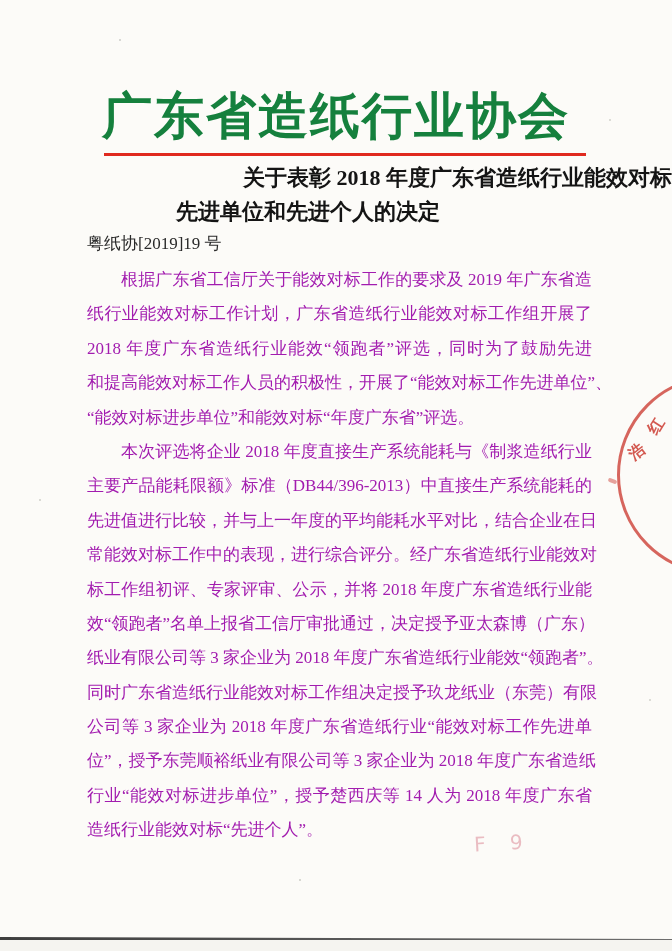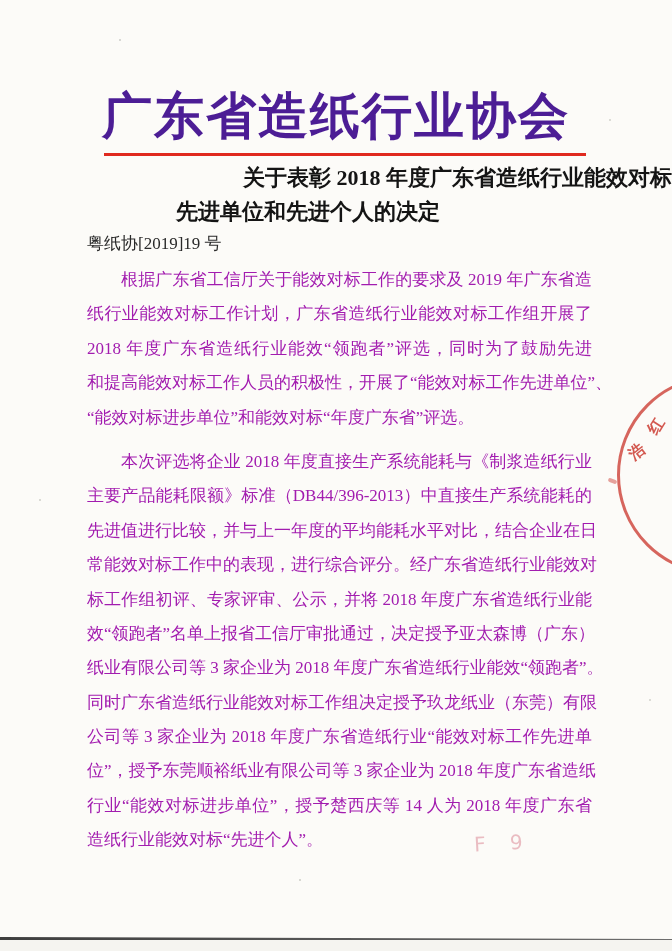--- a/index.html
+++ b/index.html
@@ -9,21 +9,21 @@
     margin:0 auto;
     background:#fcfbf8;
     overflow:hidden;
     font-family:"Liberation Serif","DejaVu Serif",serif;
     color:#262626;
   }
   .org-title{
     position:absolute;top:84px;left:0;width:672px;height:64px;
     text-align:center;
     font-size:50px;line-height:64px;font-weight:bold;
-    color:#4c1d95;letter-spacing:2px;
+    color:#15803d;letter-spacing:2px;
     white-space:nowrap;
   }
   .red-rule{
     position:absolute;top:153px;left:104px;width:482px;height:3px;
     background:#e02a1f;
   }
   .doc-title-line1{
     position:absolute;top:162px;left:0;width:672px;
     text-align:right;font-size:22px;line-height:32px;font-weight:bold;color:#141414;
   }
@@ -32,21 +32,21 @@
     text-align:center;font-size:22px;line-height:32px;font-weight:bold;color:#141414;
   }
   .doc-number{
     position:absolute;top:231px;left:87px;width:504px;
     text-align:left;font-size:17px;line-height:26px;color:#2a2a2a;
   }
   .body-block{
     position:absolute;top:263px;left:87px;width:505px;
   }
   .para{margin:0;}
-  .para + .para{margin-top:10px;}
+  .para + .para{margin-top:0;}
   .bodyline{
     font-size:17px;
     height:34.4px;
     line-height:34.4px;
     white-space:nowrap;
     text-align:justify;
     text-align-last:justify;
     color:#a21caf;
   }
   .bodyline.first{text-indent:2em;}

